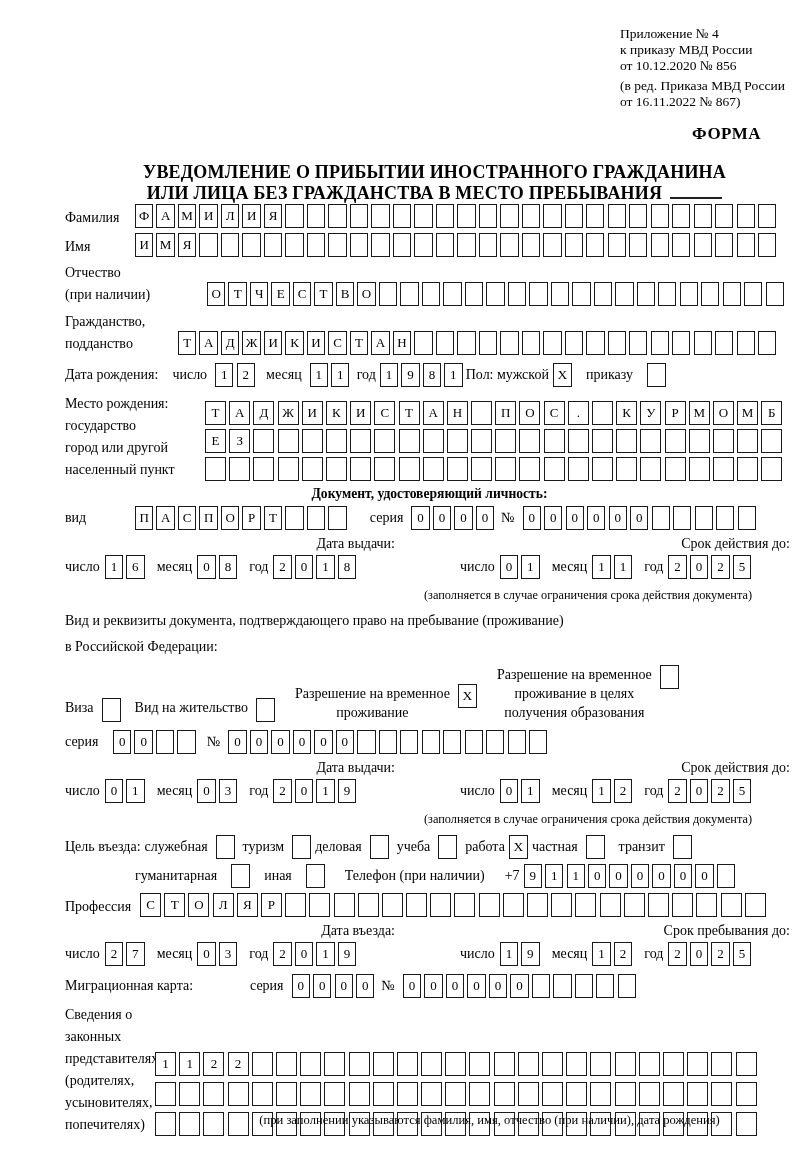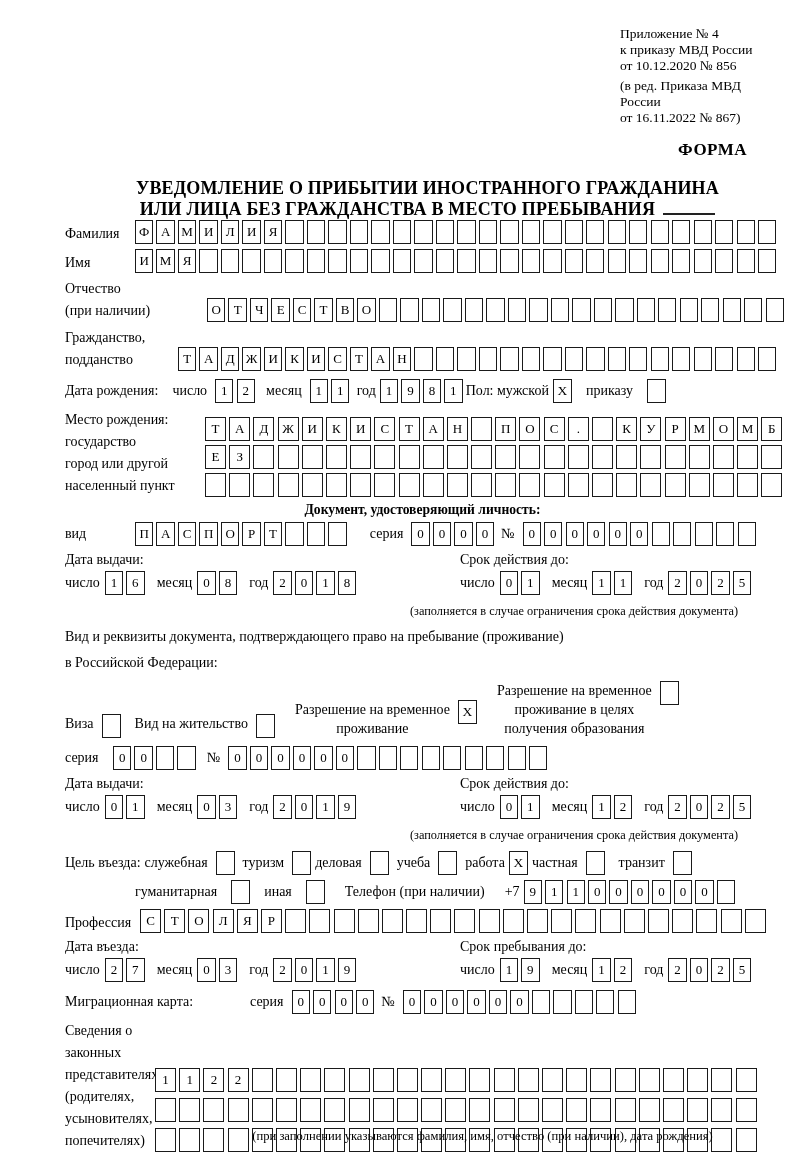--- a/index.html
+++ b/index.html
@@ -1,21 +1,21 @@
 <!DOCTYPE html>
 <html><head>
 <meta charset="utf-8">
 <style>
   html,body{margin:0;padding:0;background:#fff;}
   body{
     width:800px;height:1163px;
     font-family:"Liberation Serif","DejaVu Serif",serif;
     color:#000;font-size:14px;overflow:hidden;
   }
-  .page{box-sizing:border-box;width:800px;height:916px;padding:26px 20px 0 65px;}
+  .page{box-sizing:border-box;width:800px;height:916px;padding:26px 6px 0 65px;}
   
   .hdr{margin-left:555px;font-size:13.5px;line-height:16px;}
   .hdr .ed{margin-top:4px;}
   .forma{font-weight:bold;font-size:17px;text-align:right;padding-right:33px;margin-top:14px;letter-spacing:.5px;}
   .title{font-weight:bold;font-size:18px;text-align:center;margin:18px 0 0 10px;line-height:21px;letter-spacing:.2px;}
   .title-underline{display:inline-block;width:52px;border-bottom:2px solid #222;height:14px;margin-left:8px;}
   .sec-head{font-weight:bold;font-size:13.6px;margin:24px 0 14px -10px;letter-spacing:.2px;}
   
   .cells{display:flex;flex-wrap:nowrap;}
   .cell{
@@ -35,21 +35,21 @@
   .lblcol{flex:0 0 auto;}
   .inlinerow{display:flex;align-items:center;}
   .gap4{width:4px;flex:0 0 auto;} .gap8{width:8px;flex:0 0 auto;}
   .gap14{width:14px;flex:0 0 auto;} .gap20{width:20px;flex:0 0 auto;}
   .dategroup{display:flex;align-items:center;}
   .dategroup .lbl{margin-right:5px;}
   .dategroup .cells{margin-right:9px;}
   .datepair{display:flex;align-items:flex-start;margin-bottom:2px;}
   .dp-left{flex:0 0 395px;}
   .dp-right{flex:1 1 auto;}
-  .dp-title{text-align:left;width:330px;margin-bottom:3px;}
+  .dp-title{text-align:right;width:330px;margin-bottom:3px;}
   .note{font-size:12.3px;text-align:right;padding-right:42px;margin:9px 0 8px 0;}
   .ckopt{display:flex;align-items:flex-start;}
   .ckopt .txt{text-align:center;line-height:19px;margin-right:8px;}
   .multiline-label div{line-height:22px;}
 </style>
 </head>
 <body>
 
 <div class="page">
 

